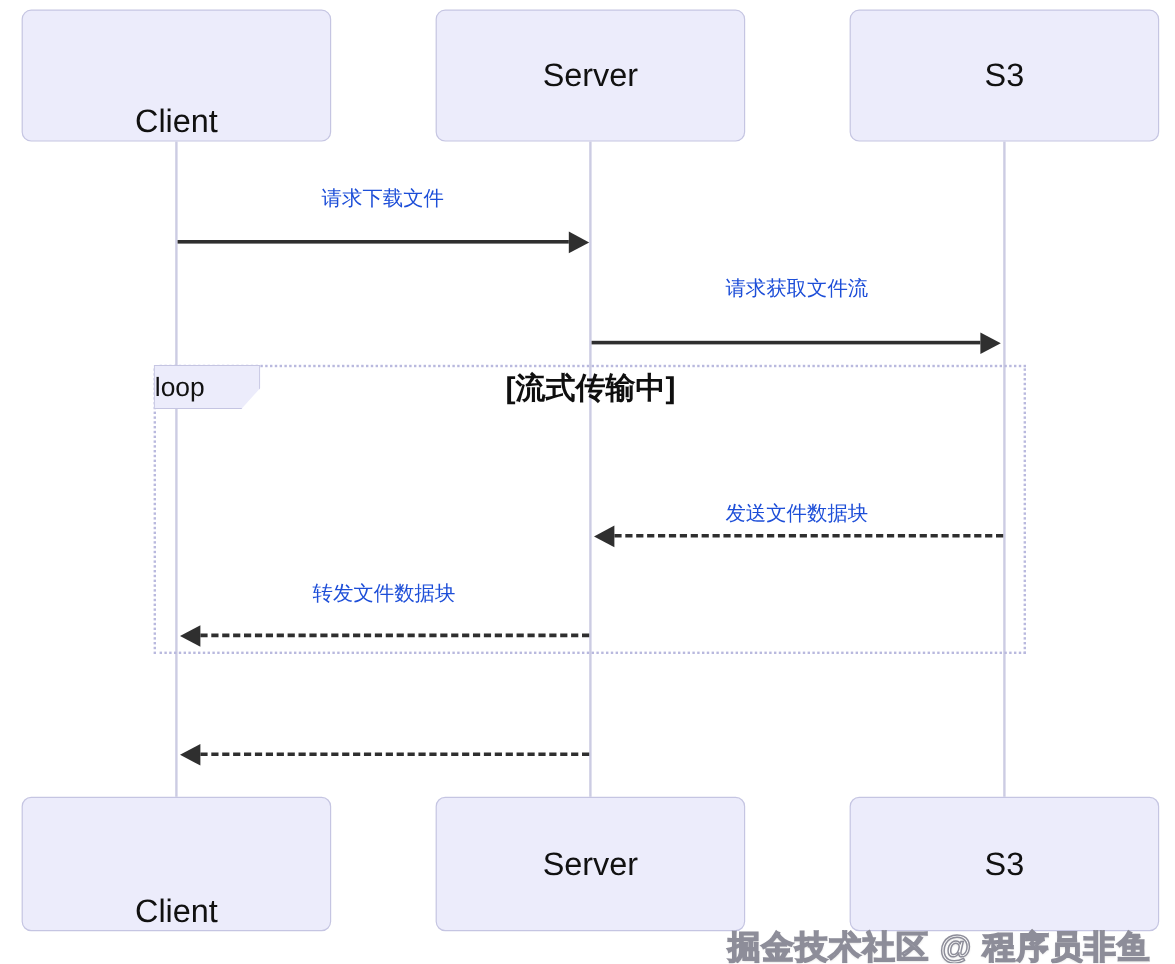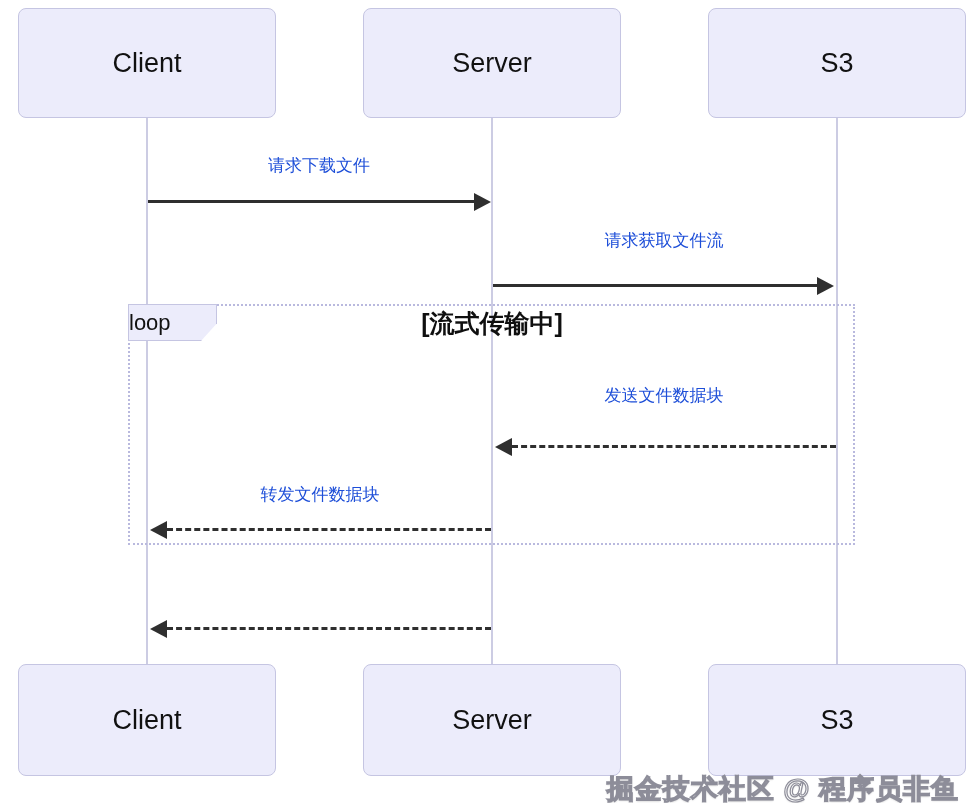--- a/index.html
+++ b/index.html
@@ -9,21 +9,21 @@
   }
   
   .actor{
     position:absolute;width:258px;height:110px;
     background:#ECECFB;border:1px solid #C5C5E2;border-radius:8px;
     display:flex;align-items:center;justify-content:center;
     font-size:27px;color:#111;box-sizing:border-box;
   }
   .row-top{top:8px;}
   .row-bottom{top:664px;height:112px;}
-  .col-client{left:18px;}
+  .col-client{left:18px;align-items:flex-end;}
   .col-server{left:363px;}
   .col-s3{left:708px;}
   
   .lifeline{position:absolute;top:118px;height:546px;width:2px;background:#CCCCE3;}
   .ll-client{left:146px;}
   .ll-server{left:491px;}
   .ll-s3{left:836px;}
   
   .msg-label{
     position:absolute;transform:translateX(-50%);white-space:nowrap;
@@ -34,21 +34,21 @@
   .dashed{border-top:3px dashed #2F2F2F;}
   .ah{position:absolute;width:0;height:0;border-top:9px solid transparent;border-bottom:9px solid transparent;}
   .ah-right{border-left:17px solid #2F2F2F;}
   .ah-left{border-right:17px solid #2F2F2F;}
   #m1-label{left:319px;top:154px;}
   #m1-line{left:148px;top:200px;width:326px;}
   #m1-head{left:474px;top:193px;}
   #m2-label{left:664px;top:229px;}
   #m2-line{left:493px;top:284px;width:324px;}
   #m2-head{left:817px;top:277px;}
-  #m3-label{left:664px;top:384px;font-family:Liberation Serif, serif;}
+  #m3-label{left:664px;top:416px;font-family:Liberation Serif, serif;}
   #m3-line{left:512px;top:445px;width:324px;}
   #m3-head{left:495px;top:438px;}
   #m4-label{left:320px;top:483px;}
   #m4-line{left:167px;top:528px;width:324px;}
   #m4-head{left:150px;top:521px;}
   #m5-label{left:320px;top:583px;}
   #m5-line{left:167px;top:627px;width:324px;}
   #m5-head{left:150px;top:620px;}
   
   .loop-box{

